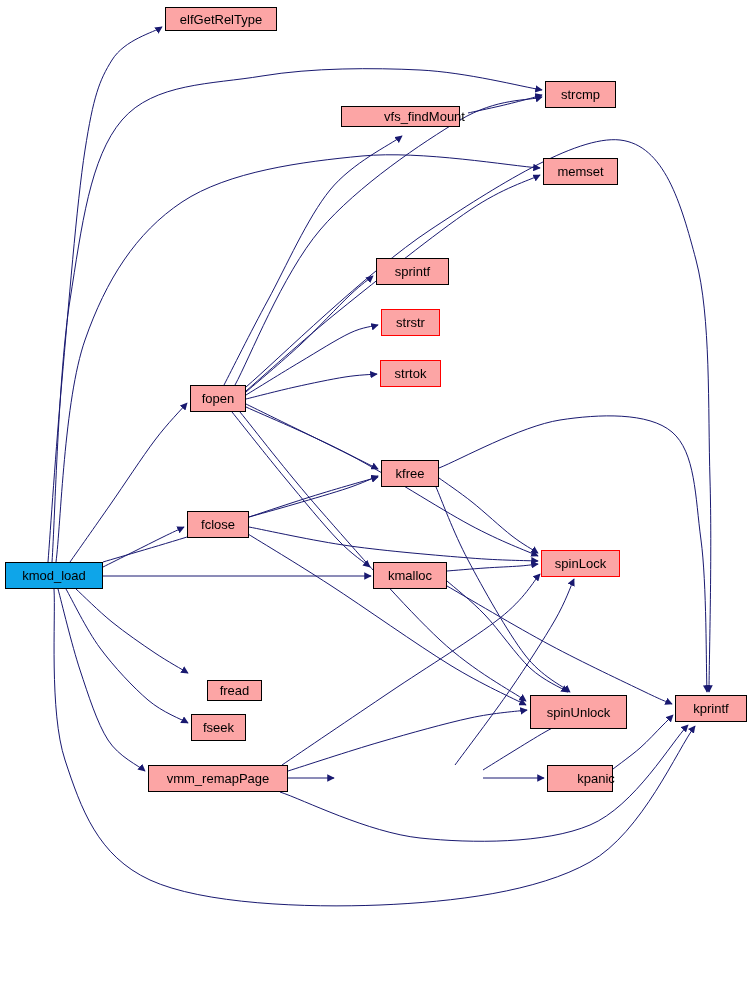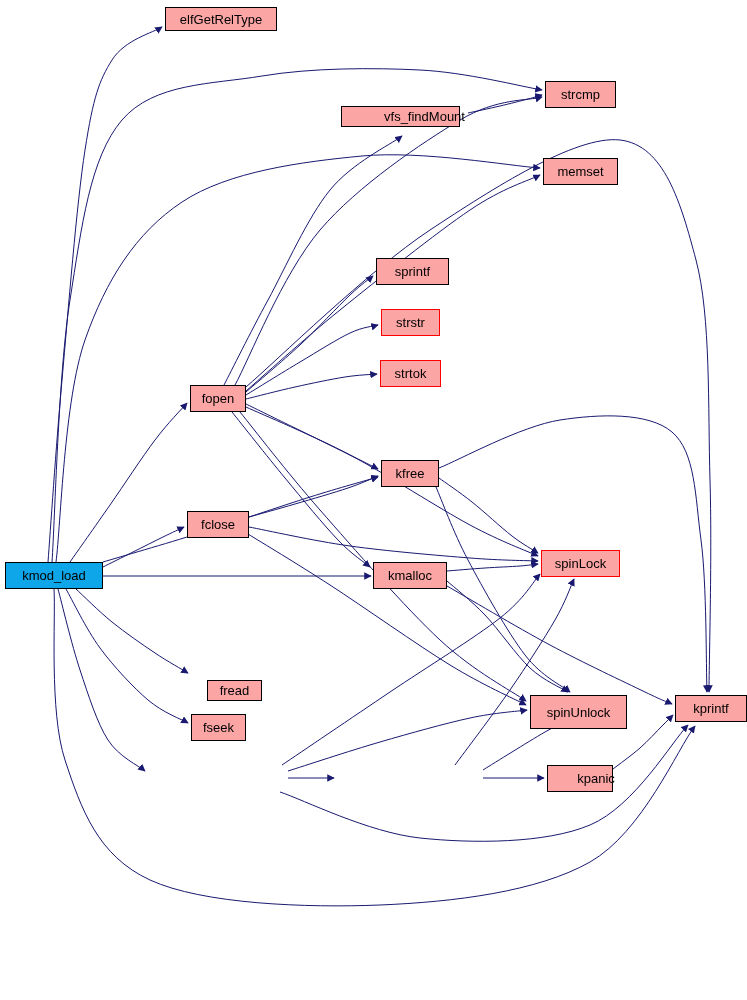--- a/index.html
+++ b/index.html
@@ -123,17 +123,20 @@
       </div>
       <div class="node " style="left: 191px; top: 714px; width: 55px; height: 27px;">
         <span>fseek</span>
       </div>
       <div class="node " style="left: 530px; top: 695px; width: 97px; height: 34px;">
         <span>spinUnlock</span>
       </div>
       <div class="node " style="left: 675px; top: 695px; width: 72px; height: 27px;">
         <span>kprintf</span>
       </div>
+      <div class="node " style="left: 148px; top: 765px; width: 140px; height: 27px;">
+        <span>vmm_remapPage</span>
+      </div>
       <div class="node " style="left: 547px; top: 765px; width: 66px; height: 27px; padding-left: 32px;">
         <span>kpanic</span>
       </div>
     </div>
 </div>
 
 </body></html>

